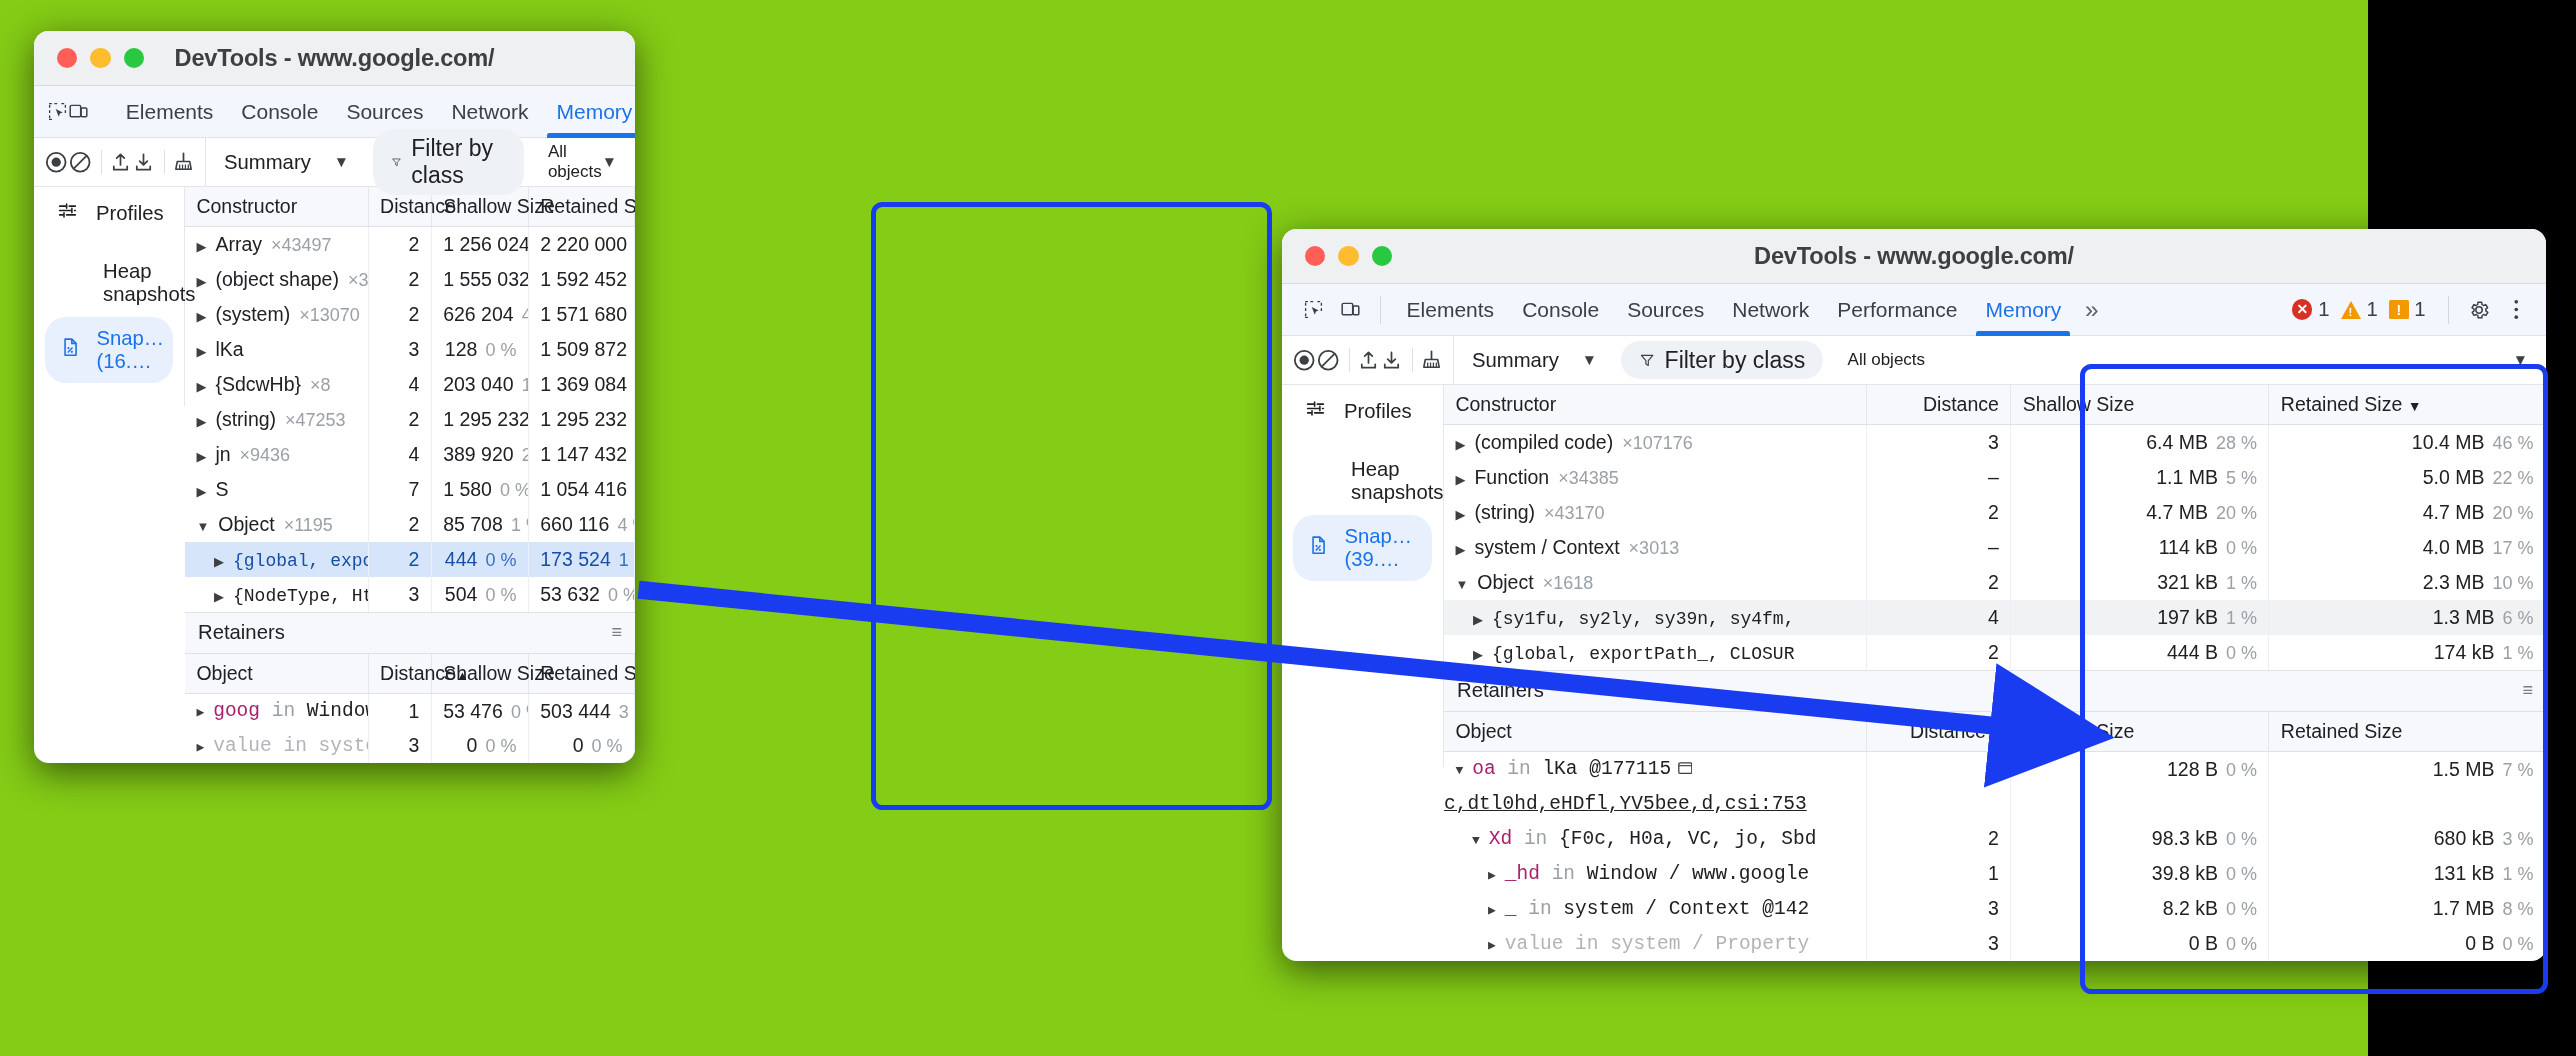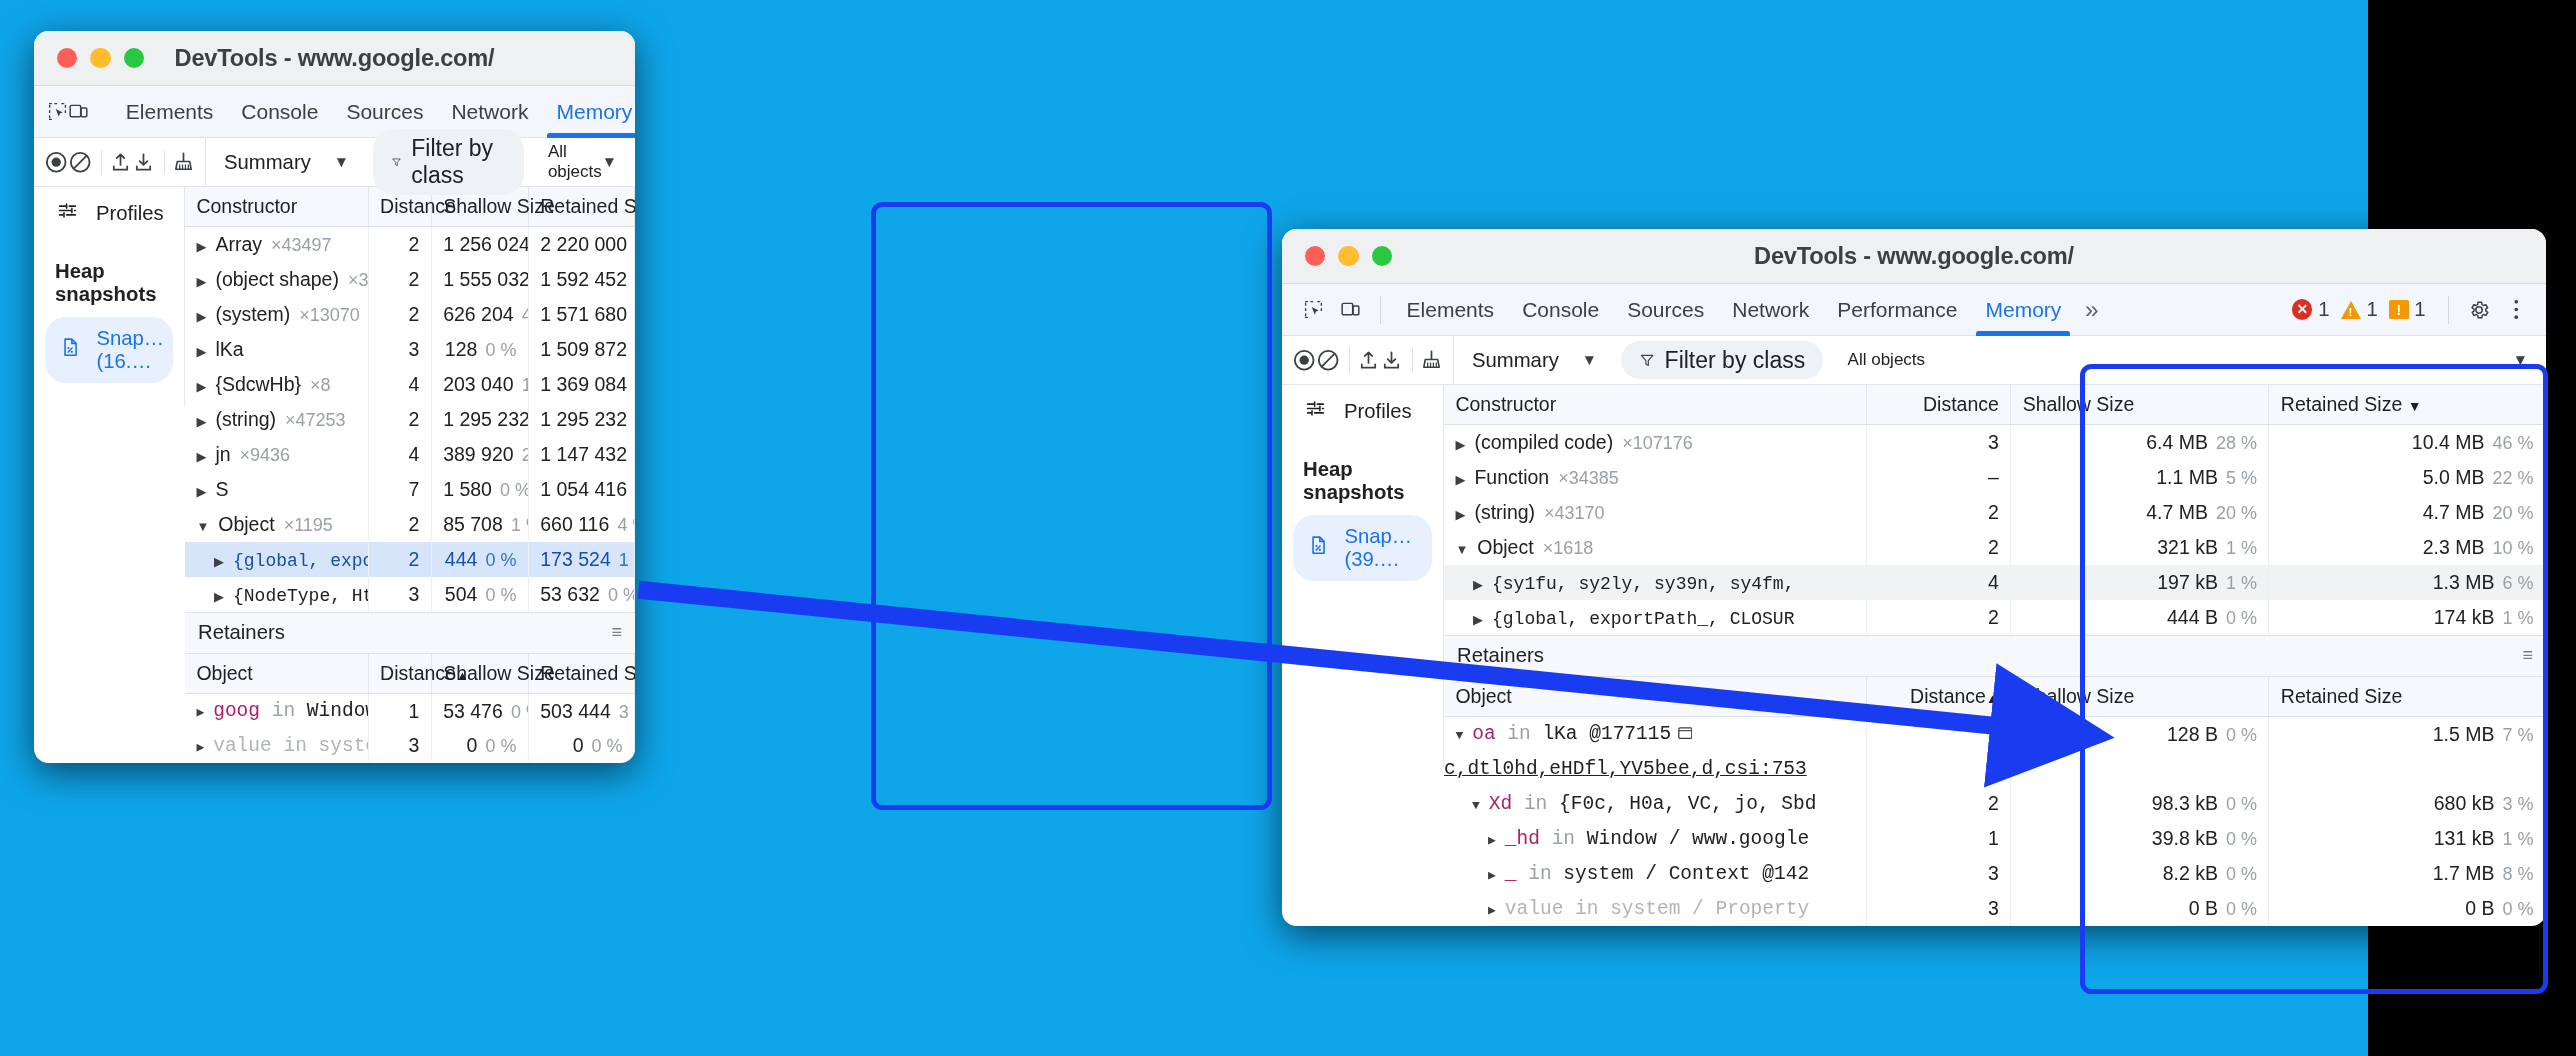--- a/index.html
+++ b/index.html
@@ -3,21 +3,21 @@
 <meta charset="utf-8">
 <style>
   * { box-sizing: border-box; }
   html, body {
     margin: 0; padding: 0;
     width: 2576px; height: 1056px;
     background: #000;
     overflow: hidden;
     font-family: "Liberation Sans", sans-serif;
   }
-  #stage { position: relative; width: 2368px; height: 1056px; background:#0ea5e9; }
+  #stage { position: relative; width: 2368px; height: 1056px; background:#84cc16; }
 
   
   .window {
     position: absolute;
     background: #ffffff;
     border-radius: 14.6px;
     overflow: hidden;
     box-shadow: 0 9.7px 36px rgba(0,0,0,0.55);
   }
   .titlebar {
@@ -90,21 +90,21 @@
     background:#eef1f6;border-radius:21px;padding:5.7px 18px; margin-left:24.4px;
     font-size:23px;color:#202124;
   }
   .allobj { font-size:17px;color:#202124;margin-left:24.4px;}
   .caret-right { margin-left:auto; margin-right:18px; font-size:15.4px;color:#3c4043;}
 
   
   .dt-body { display:flex; }
   .sidebar { border-right:0.8px solid #e3e6ea; background:#fff; }
   .side-item { display:flex;align-items:center;gap:18px;padding:13px 0 13px 23px;font-size:20.3px;color:#202124;}
-  .side-head { font-size:20.3px;color:#202124;padding:21px 0 11.4px 21px;font-weight:700;}
+  .side-head { font-size:20.3px;color:#202124;padding:21px 0 11.4px 21px;font-weight:400;margin-left:48px;}
   .snap-item {
     display:flex;align-items:center;gap:16.2px;
     margin: 0 11.4px; padding:9.7px 0 9.7px 14.6px;
     background:#e8f0fe;border-radius:21px;color:#1a73e8;font-size:20.3px;
   }
 
   
   .panel { flex:1; display:flex; flex-direction:column; min-width:0; }
   .grid { width:100%; border-collapse:collapse; table-layout:fixed; }
   .grid th {
@@ -552,20 +552,26 @@
                 <td class="num"><span>1.1 MB</span><span class="pct">5 %</span></td>
                 <td class="num"><span>5.0 MB</span><span class="pct">22 %</span></td>
               </tr>
               <tr>
                 <td style="padding-left: 11.4px;"><span class="tri">▶</span><span>(string)</span><span class="mult">×43170</span></td>
                 <td class="num">2</td>
                 <td class="num"><span>4.7 MB</span><span class="pct">20 %</span></td>
                 <td class="num"><span>4.7 MB</span><span class="pct">20 %</span></td>
               </tr>
               <tr>
+                <td style="padding-left: 11.4px;"><span class="tri">▶</span><span>system / Context</span><span class="mult">×3013</span></td>
+                <td class="num">–</td>
+                <td class="num"><span>114 kB</span><span class="pct">0 %</span></td>
+                <td class="num"><span>4.0 MB</span><span class="pct">17 %</span></td>
+              </tr>
+              <tr>
                 <td style="padding-left: 11.4px;"><span class="tri">▼</span><span>Object</span><span class="mult">×1618</span></td>
                 <td class="num">2</td>
                 <td class="num"><span>321 kB</span><span class="pct">1 %</span></td>
                 <td class="num"><span>2.3 MB</span><span class="pct">10 %</span></td>
               </tr>
               <tr class="sel2">
                 <td style="padding-left: 29px;"><span class="tri">▶</span><span class="mono">{sy1fu, sy2ly, sy39n, sy4fm,</span></td>
                 <td class="num">4</td>
                 <td class="num"><span>197 kB</span><span class="pct">1 %</span></td>
                 <td class="num"><span>1.3 MB</span><span class="pct">6 %</span></td>

